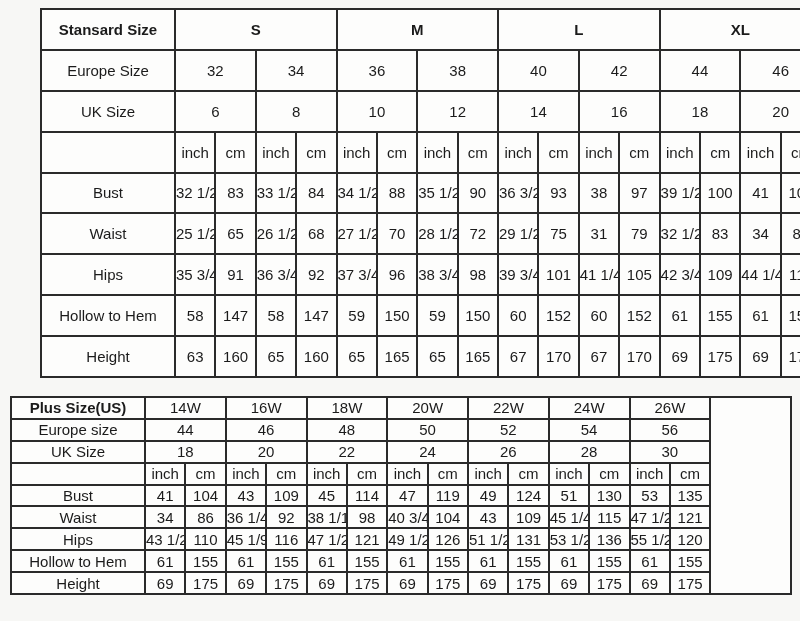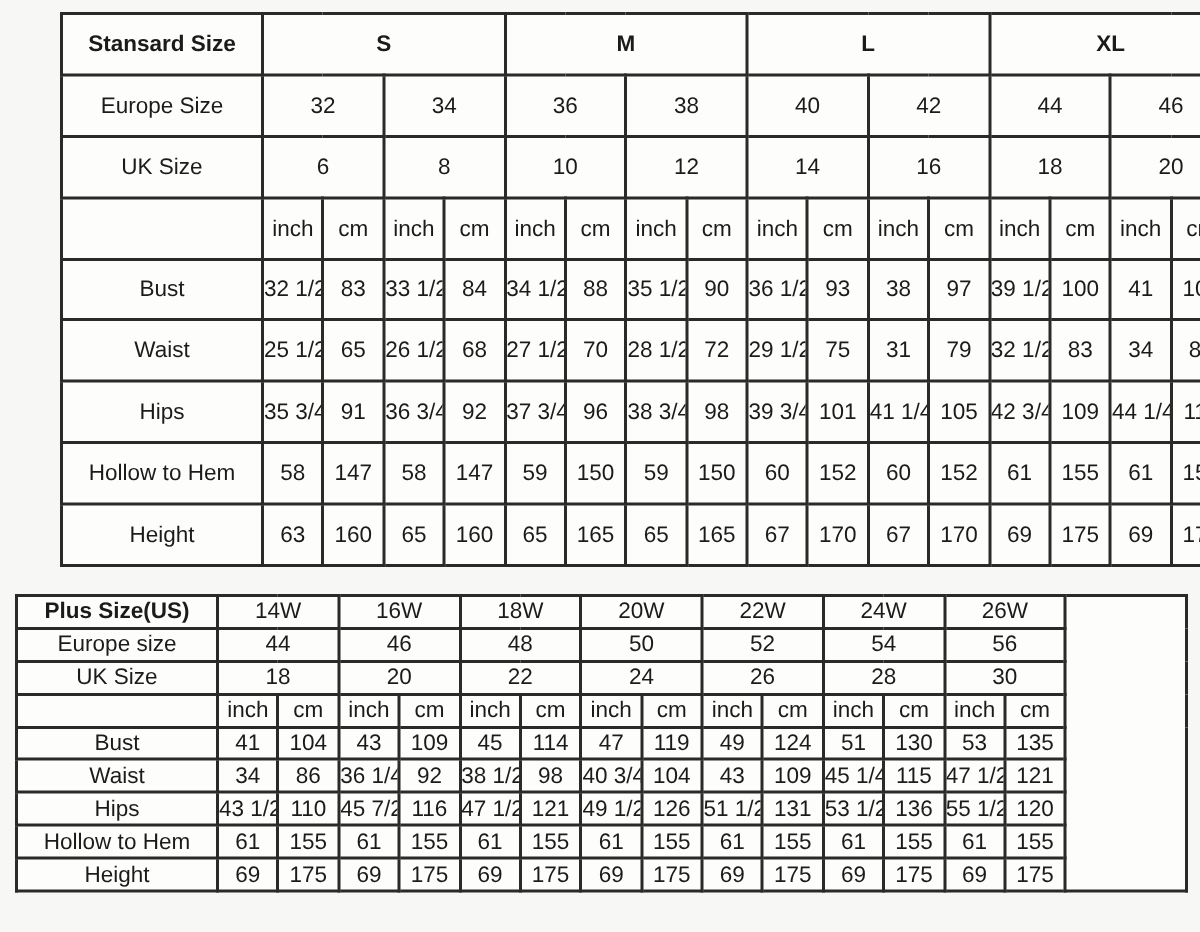--- a/index.html
+++ b/index.html
@@ -112,21 +112,21 @@
         <tr>
           <td>Bust</td>
           <td class="measure-val">32 1/2</td>
           <td class="measure-val">83</td>
           <td class="measure-val">33 1/2</td>
           <td class="measure-val">84</td>
           <td class="measure-val">34 1/2</td>
           <td class="measure-val">88</td>
           <td class="measure-val">35 1/2</td>
           <td class="measure-val">90</td>
-          <td class="measure-val">36 1/2</td>
+          <td class="measure-val">36 3/2</td>
           <td class="measure-val">93</td>
           <td class="measure-val">38</td>
           <td class="measure-val">97</td>
           <td class="measure-val">39 1/2</td>
           <td class="measure-val">100</td>
           <td class="measure-val">41</td>
           <td class="measure-val">104</td>
         </tr>
         <tr>
           <td>Waist</td>
@@ -290,36 +290,36 @@
           <td class="measure-val">130</td>
           <td class="measure-val">53</td>
           <td class="measure-val">135</td>
         </tr>
         <tr>
           <td>Waist</td>
           <td class="measure-val">34</td>
           <td class="measure-val">86</td>
           <td class="measure-val">36 1/4</td>
           <td class="measure-val">92</td>
-          <td class="measure-val">38 1/2</td>
+          <td class="measure-val">38 1/1</td>
           <td class="measure-val">98</td>
           <td class="measure-val">40 3/4</td>
           <td class="measure-val">104</td>
           <td class="measure-val">43</td>
           <td class="measure-val">109</td>
           <td class="measure-val">45 1/4</td>
           <td class="measure-val">115</td>
           <td class="measure-val">47 1/2</td>
           <td class="measure-val">121</td>
         </tr>
         <tr>
           <td>Hips</td>
           <td class="measure-val">43 1/2</td>
           <td class="measure-val">110</td>
-          <td class="measure-val">45 7/2</td>
+          <td class="measure-val">45 1/9</td>
           <td class="measure-val">116</td>
           <td class="measure-val">47 1/2</td>
           <td class="measure-val">121</td>
           <td class="measure-val">49 1/2</td>
           <td class="measure-val">126</td>
           <td class="measure-val">51 1/2</td>
           <td class="measure-val">131</td>
           <td class="measure-val">53 1/2</td>
           <td class="measure-val">136</td>
           <td class="measure-val">55 1/2</td>

